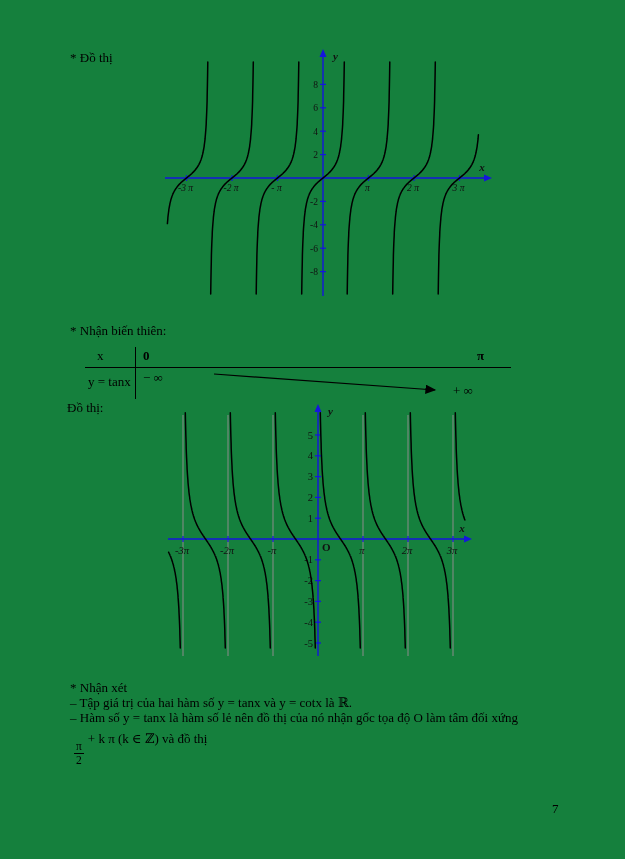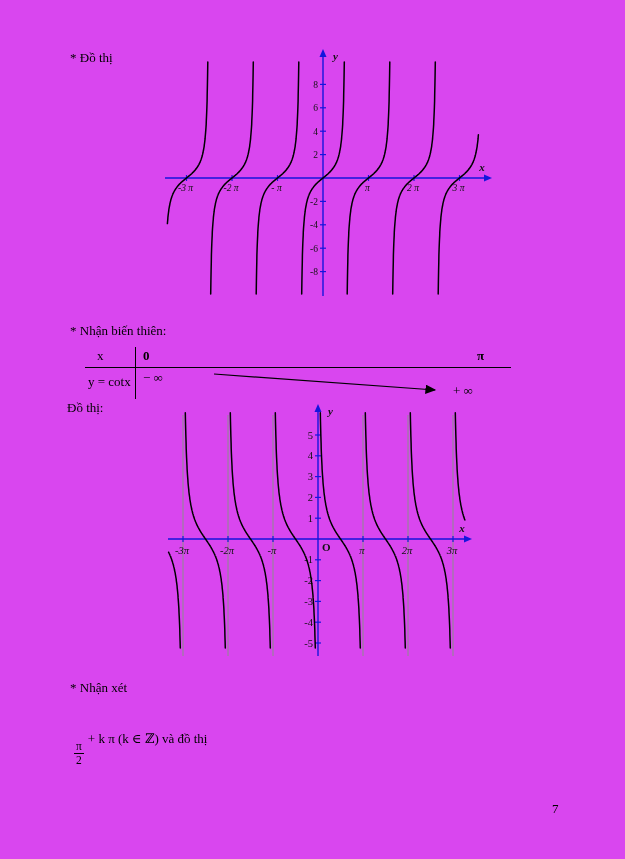--- a/index.html
+++ b/index.html
@@ -1,19 +1,19 @@
 <!DOCTYPE html>
 <html><head>
 <meta charset="utf-8">
 <style>
   *{margin:0;padding:0;box-sizing:border-box}
   html,body{background:#fff}
   body{width:625px;height:859px;position:relative;overflow:hidden;
        font-family:"Liberation Serif","DejaVu Serif","DejaVu Sans",serif;color:#000}
-  .page{position:absolute;inset:0;background:#d946ef}
+  .page{position:absolute;inset:0;background:#15803d}
   .lbl{position:absolute;font-size:13px;white-space:nowrap;line-height:1.2}
   .bold{font-weight:bold}
   .bullet{font-family:"DejaVu Sans",sans-serif;margin-right:5px;font-size:12px}
   .chart{position:absolute}
   svg text{font-family:"Liberation Serif","DejaVu Serif",serif}
   .vtable{position:absolute;left:85px;top:346px;width:426px;height:56px;font-size:13px}
   .vtable span{position:absolute;white-space:nowrap}
   .vt-hline{position:absolute;left:0;top:21px;width:426px;border-top:1px solid #000}
   .vt-vline{position:absolute;left:50px;top:1px;height:52px;border-left:1px solid #000}
   .vt-arrow{position:absolute;left:125px;top:24px}
@@ -67,21 +67,21 @@
     </svg>
 
   <div class="lbl" style="left:70px;top:323px">* Nhận biến thiên:</div>
 
   <div class="vtable">
     <span style="left:12px;top:2px">x</span>
     <span class="bold" style="left:58px;top:2px">0</span>
     <span class="bold" style="left:392px;top:2px">π</span>
     <div class="vt-hline"></div>
     <div class="vt-vline"></div>
-    <span style="left:3px;top:28px">y = cotx</span>
+    <span style="left:3px;top:28px">y = tanx</span>
     <span style="left:58px;top:24px">− ∞</span>
     <span style="left:368px;top:37px">+ ∞</span>
     <svg class="vt-arrow" width="240" height="28">
       <defs>
         <marker id="ah" markerWidth="10" markerHeight="8" refX="8" refY="4" orient="auto">
           <path d="M0,0 L9,4 L0,8 z" fill="#000"></path>
         </marker>
       </defs>
       <line x1="4" y1="4" x2="225" y2="20" stroke="#000" stroke-width="1.2" marker-end="url(#ah)"></line>
     </svg>
@@ -131,20 +131,22 @@
       <text x="153" y="201.9" text-anchor="end" font-size="10.5" fill="#111">-3</text>
       <line x1="155" y1="219.2" x2="161" y2="219.2" stroke="#1515dd" stroke-width="1.2"></line>
       <text x="153" y="222.7" text-anchor="end" font-size="10.5" fill="#111">-4</text>
       <line x1="155" y1="240" x2="161" y2="240" stroke="#1515dd" stroke-width="1.2"></line>
       <text x="153" y="243.5" text-anchor="end" font-size="10.5" fill="#111">-5</text>
       <text x="162" y="148" font-size="11" font-weight="bold" fill="#111">O</text>
       <path d="M8.6 149.2L8.8 149.6L9.0 149.9L9.1 150.3L9.3 150.7L9.5 151.1L9.7 151.5L9.9 151.9L10.0 152.3L10.2 152.8L10.4 153.2L10.6 153.7L10.8 154.1L10.9 154.6L11.1 155.0L11.3 155.5L11.5 156.0L11.7 156.5L11.8 157.1L12.0 157.6L12.2 158.1L12.4 158.7L12.6 159.3L12.7 159.9L12.9 160.5L13.1 161.1L13.3 161.8L13.5 162.5L13.6 163.2L13.8 163.9L14.0 164.6L14.2 165.4L14.4 166.2L14.5 167.0L14.7 167.9L14.9 168.8L15.1 169.7L15.3 170.7L15.4 171.7L15.6 172.7L15.8 173.8L16.0 175.0L16.2 176.2L16.3 177.5L16.5 178.8L16.7 180.2L16.9 181.7L17.1 183.2L17.2 184.9L17.4 186.7L17.6 188.5L17.8 190.5L18.0 192.7L18.1 194.9L18.3 197.4L18.5 200.0L18.7 202.9L18.9 206.0L19.0 209.3L19.2 213.0L19.4 217.0L19.6 221.5L19.8 226.4L19.9 231.9L20.1 238.1L20.3 245.0M25.3 9.8L25.5 19.0L25.7 27.0L25.9 33.9L26.1 40.1L26.2 45.6L26.4 50.5L26.6 55.0L26.8 59.0L27.0 62.7L27.1 66.0L27.3 69.1L27.5 72.0L27.7 74.6L27.9 77.1L28.0 79.3L28.2 81.5L28.4 83.5L28.6 85.3L28.8 87.1L28.9 88.8L29.1 90.3L29.3 91.8L29.5 93.2L29.7 94.5L29.8 95.8L30.0 97.0L30.2 98.2L30.4 99.3L30.6 100.3L30.7 101.3L30.9 102.3L31.1 103.2L31.3 104.1L31.5 105.0L31.6 105.8L31.8 106.6L32.0 107.4L32.2 108.1L32.4 108.8L32.5 109.5L32.7 110.2L32.9 110.9L33.1 111.5L33.3 112.1L33.4 112.7L33.6 113.3L33.8 113.9L34.0 114.4L34.2 114.9L34.3 115.5L34.5 116.0L34.7 116.5L34.9 117.0L35.1 117.4L35.2 117.9L35.4 118.3L35.6 118.8L35.8 119.2L36.0 119.7L36.1 120.1L36.3 120.5L36.5 120.9L36.7 121.3L36.9 121.7L37.0 122.1L37.2 122.4L37.4 122.8L37.6 123.2L37.8 123.5L37.9 123.9L38.1 124.2L38.3 124.6L38.5 124.9L38.7 125.2L38.8 125.6L39.0 125.9L39.2 126.2L39.4 126.5L39.6 126.8L39.7 127.2L39.9 127.5L40.1 127.8L40.3 128.1L40.5 128.4L40.6 128.7L40.8 129.0L41.0 129.2L41.2 129.5L41.4 129.8L41.5 130.1L41.7 130.4L41.9 130.7L42.1 130.9L42.3 131.2L42.4 131.5L42.6 131.8L42.8 132.0L43.0 132.3L43.2 132.6L43.3 132.8L43.5 133.1L43.7 133.4L43.9 133.6L44.1 133.9L44.2 134.2L44.4 134.4L44.6 134.7L44.8 135.0L45.0 135.2L45.1 135.5L45.3 135.7L45.5 136.0L45.7 136.3L45.9 136.5L46.0 136.8L46.2 137.0L46.4 137.3L46.6 137.6L46.8 137.8L46.9 138.1L47.1 138.4L47.3 138.6L47.5 138.9L47.7 139.2L47.8 139.4L48.0 139.7L48.2 140.0L48.4 140.2L48.6 140.5L48.7 140.8L48.9 141.1L49.1 141.3L49.3 141.6L49.5 141.9L49.6 142.2L49.8 142.5L50.0 142.8L50.2 143.0L50.4 143.3L50.5 143.6L50.7 143.9L50.9 144.2L51.1 144.5L51.3 144.8L51.4 145.2L51.6 145.5L51.8 145.8L52.0 146.1L52.2 146.4L52.3 146.8L52.5 147.1L52.7 147.4L52.9 147.8L53.1 148.1L53.2 148.5L53.4 148.8L53.6 149.2L53.8 149.6L54.0 149.9L54.1 150.3L54.3 150.7L54.5 151.1L54.7 151.5L54.9 151.9L55.0 152.3L55.2 152.8L55.4 153.2L55.6 153.7L55.8 154.1L55.9 154.6L56.1 155.0L56.3 155.5L56.5 156.0L56.7 156.5L56.8 157.1L57.0 157.6L57.2 158.1L57.4 158.7L57.6 159.3L57.7 159.9L57.9 160.5L58.1 161.1L58.3 161.8L58.5 162.5L58.6 163.2L58.8 163.9L59.0 164.6L59.2 165.4L59.4 166.2L59.5 167.0L59.7 167.9L59.9 168.8L60.1 169.7L60.3 170.7L60.4 171.7L60.6 172.7L60.8 173.8L61.0 175.0L61.2 176.2L61.3 177.5L61.5 178.8L61.7 180.2L61.9 181.7L62.1 183.2L62.2 184.9L62.4 186.7L62.6 188.5L62.8 190.5L63.0 192.7L63.1 194.9L63.3 197.4L63.5 200.0L63.7 202.9L63.9 206.0L64.0 209.3L64.2 213.0L64.4 217.0L64.6 221.5L64.8 226.4L64.9 231.9L65.1 238.1L65.3 245.0M70.3 9.8L70.5 19.0L70.7 27.0L70.9 33.9L71.1 40.1L71.2 45.6L71.4 50.5L71.6 55.0L71.8 59.0L72.0 62.7L72.1 66.0L72.3 69.1L72.5 72.0L72.7 74.6L72.9 77.1L73.0 79.3L73.2 81.5L73.4 83.5L73.6 85.3L73.8 87.1L73.9 88.8L74.1 90.3L74.3 91.8L74.5 93.2L74.7 94.5L74.8 95.8L75.0 97.0L75.2 98.2L75.4 99.3L75.6 100.3L75.7 101.3L75.9 102.3L76.1 103.2L76.3 104.1L76.5 105.0L76.6 105.8L76.8 106.6L77.0 107.4L77.2 108.1L77.4 108.8L77.5 109.5L77.7 110.2L77.9 110.9L78.1 111.5L78.3 112.1L78.4 112.7L78.6 113.3L78.8 113.9L79.0 114.4L79.2 114.9L79.3 115.5L79.5 116.0L79.7 116.5L79.9 117.0L80.1 117.4L80.2 117.9L80.4 118.3L80.6 118.8L80.8 119.2L81.0 119.7L81.1 120.1L81.3 120.5L81.5 120.9L81.7 121.3L81.9 121.7L82.0 122.1L82.2 122.4L82.4 122.8L82.6 123.2L82.8 123.5L82.9 123.9L83.1 124.2L83.3 124.6L83.5 124.9L83.7 125.2L83.8 125.6L84.0 125.9L84.2 126.2L84.4 126.5L84.6 126.8L84.7 127.2L84.9 127.5L85.1 127.8L85.3 128.1L85.5 128.4L85.6 128.7L85.8 129.0L86.0 129.2L86.2 129.5L86.4 129.8L86.5 130.1L86.7 130.4L86.9 130.7L87.1 130.9L87.3 131.2L87.4 131.5L87.6 131.8L87.8 132.0L88.0 132.3L88.2 132.6L88.3 132.8L88.5 133.1L88.7 133.4L88.9 133.6L89.1 133.9L89.2 134.2L89.4 134.4L89.6 134.7L89.8 135.0L90.0 135.2L90.1 135.5L90.3 135.7L90.5 136.0L90.7 136.3L90.9 136.5L91.0 136.8L91.2 137.0L91.4 137.3L91.6 137.6L91.8 137.8L91.9 138.1L92.1 138.4L92.3 138.6L92.5 138.9L92.7 139.2L92.8 139.4L93.0 139.7L93.2 140.0L93.4 140.2L93.6 140.5L93.7 140.8L93.9 141.1L94.1 141.3L94.3 141.6L94.5 141.9L94.6 142.2L94.8 142.5L95.0 142.8L95.2 143.0L95.4 143.3L95.5 143.6L95.7 143.9L95.9 144.2L96.1 144.5L96.3 144.8L96.4 145.2L96.6 145.5L96.8 145.8L97.0 146.1L97.2 146.4L97.3 146.8L97.5 147.1L97.7 147.4L97.9 147.8L98.1 148.1L98.2 148.5L98.4 148.8L98.6 149.2L98.8 149.6L99.0 149.9L99.1 150.3L99.3 150.7L99.5 151.1L99.7 151.5L99.9 151.9L100.0 152.3L100.2 152.8L100.4 153.2L100.6 153.7L100.8 154.1L100.9 154.6L101.1 155.0L101.3 155.5L101.5 156.0L101.7 156.5L101.8 157.1L102.0 157.6L102.2 158.1L102.4 158.7L102.6 159.3L102.7 159.9L102.9 160.5L103.1 161.1L103.3 161.8L103.5 162.5L103.6 163.2L103.8 163.9L104.0 164.6L104.2 165.4L104.4 166.2L104.5 167.0L104.7 167.9L104.9 168.8L105.1 169.7L105.3 170.7L105.4 171.7L105.6 172.7L105.8 173.8L106.0 175.0L106.2 176.2L106.3 177.5L106.5 178.8L106.7 180.2L106.9 181.7L107.1 183.2L107.2 184.9L107.4 186.7L107.6 188.5L107.8 190.5L108.0 192.7L108.1 194.9L108.3 197.4L108.5 200.0L108.7 202.9L108.9 206.0L109.0 209.3L109.2 213.0L109.4 217.0L109.6 221.5L109.8 226.4L109.9 231.9L110.1 238.1L110.3 245.0M115.3 9.8L115.5 19.0L115.7 27.0L115.9 33.9L116.1 40.1L116.2 45.6L116.4 50.5L116.6 55.0L116.8 59.0L117.0 62.7L117.1 66.0L117.3 69.1L117.5 72.0L117.7 74.6L117.9 77.1L118.0 79.3L118.2 81.5L118.4 83.5L118.6 85.3L118.8 87.1L118.9 88.8L119.1 90.3L119.3 91.8L119.5 93.2L119.7 94.5L119.8 95.8L120.0 97.0L120.2 98.2L120.4 99.3L120.6 100.3L120.7 101.3L120.9 102.3L121.1 103.2L121.3 104.1L121.5 105.0L121.6 105.8L121.8 106.6L122.0 107.4L122.2 108.1L122.4 108.8L122.5 109.5L122.7 110.2L122.9 110.9L123.1 111.5L123.3 112.1L123.4 112.7L123.6 113.3L123.8 113.9L124.0 114.4L124.2 114.9L124.3 115.5L124.5 116.0L124.7 116.5L124.9 117.0L125.1 117.4L125.2 117.9L125.4 118.3L125.6 118.8L125.8 119.2L126.0 119.7L126.1 120.1L126.3 120.5L126.5 120.9L126.7 121.3L126.9 121.7L127.0 122.1L127.2 122.4L127.4 122.8L127.6 123.2L127.8 123.5L127.9 123.9L128.1 124.2L128.3 124.6L128.5 124.9L128.7 125.2L128.8 125.6L129.0 125.9L129.2 126.2L129.4 126.5L129.6 126.8L129.7 127.2L129.9 127.5L130.1 127.8L130.3 128.1L130.5 128.4L130.6 128.7L130.8 129.0L131.0 129.2L131.2 129.5L131.4 129.8L131.5 130.1L131.7 130.4L131.9 130.7L132.1 130.9L132.3 131.2L132.4 131.5L132.6 131.8L132.8 132.0L133.0 132.3L133.2 132.6L133.3 132.8L133.5 133.1L133.7 133.4L133.9 133.6L134.1 133.9L134.2 134.2L134.4 134.4L134.6 134.7L134.8 135.0L135.0 135.2L135.1 135.5L135.3 135.7L135.5 136.0L135.7 136.3L135.9 136.5L136.0 136.8L136.2 137.0L136.4 137.3L136.6 137.6L136.8 137.8L136.9 138.1L137.1 138.4L137.3 138.6L137.5 138.9L137.7 139.2L137.8 139.4L138.0 139.7L138.2 140.0L138.4 140.2L138.6 140.5L138.7 140.8L138.9 141.1L139.1 141.3L139.3 141.6L139.5 141.9L139.6 142.2L139.8 142.5L140.0 142.8L140.2 143.0L140.4 143.3L140.5 143.6L140.7 143.9L140.9 144.2L141.1 144.5L141.3 144.8L141.4 145.2L141.6 145.5L141.8 145.8L142.0 146.1L142.2 146.4L142.3 146.8L142.5 147.1L142.7 147.4L142.9 147.8L143.1 148.1L143.2 148.5L143.4 148.8L143.6 149.2L143.8 149.6L144.0 149.9L144.1 150.3L144.3 150.7L144.5 151.1L144.7 151.5L144.9 151.9L145.0 152.3L145.2 152.8L145.4 153.2L145.6 153.7L145.8 154.1L145.9 154.6L146.1 155.0L146.3 155.5L146.5 156.0L146.7 156.5L146.8 157.1L147.0 157.6L147.2 158.1L147.4 158.7L147.6 159.3L147.7 159.9L147.9 160.5L148.1 161.1L148.3 161.8L148.5 162.5L148.6 163.2L148.8 163.9L149.0 164.6L149.2 165.4L149.4 166.2L149.5 167.0L149.7 167.9L149.9 168.8L150.1 169.7L150.3 170.7L150.4 171.7L150.6 172.7L150.8 173.8L151.0 175.0L151.2 176.2L151.3 177.5L151.5 178.8L151.7 180.2L151.9 181.7L152.1 183.2L152.2 184.9L152.4 186.7L152.6 188.5L152.8 190.5L153.0 192.7L153.1 194.9L153.3 197.4L153.5 200.0L153.7 202.9L153.9 206.0L154.0 209.3L154.2 213.0L154.4 217.0L154.6 221.5L154.8 226.4L154.9 231.9L155.1 238.1L155.3 245.0M160.3 9.8L160.5 19.0L160.7 27.0L160.9 33.9L161.1 40.1L161.2 45.6L161.4 50.5L161.6 55.0L161.8 59.0L162.0 62.7L162.1 66.0L162.3 69.1L162.5 72.0L162.7 74.6L162.9 77.1L163.0 79.3L163.2 81.5L163.4 83.5L163.6 85.3L163.8 87.1L163.9 88.8L164.1 90.3L164.3 91.8L164.5 93.2L164.7 94.5L164.8 95.8L165.0 97.0L165.2 98.2L165.4 99.3L165.6 100.3L165.7 101.3L165.9 102.3L166.1 103.2L166.3 104.1L166.5 105.0L166.6 105.8L166.8 106.6L167.0 107.4L167.2 108.1L167.4 108.8L167.5 109.5L167.7 110.2L167.9 110.9L168.1 111.5L168.3 112.1L168.4 112.7L168.6 113.3L168.8 113.9L169.0 114.4L169.2 114.9L169.3 115.5L169.5 116.0L169.7 116.5L169.9 117.0L170.1 117.4L170.2 117.9L170.4 118.3L170.6 118.8L170.8 119.2L171.0 119.7L171.1 120.1L171.3 120.5L171.5 120.9L171.7 121.3L171.9 121.7L172.0 122.1L172.2 122.4L172.4 122.8L172.6 123.2L172.8 123.5L172.9 123.9L173.1 124.2L173.3 124.6L173.5 124.9L173.7 125.2L173.8 125.6L174.0 125.9L174.2 126.2L174.4 126.5L174.6 126.8L174.7 127.2L174.9 127.5L175.1 127.8L175.3 128.1L175.5 128.4L175.6 128.7L175.8 129.0L176.0 129.2L176.2 129.5L176.4 129.8L176.5 130.1L176.7 130.4L176.9 130.7L177.1 130.9L177.3 131.2L177.4 131.5L177.6 131.8L177.8 132.0L178.0 132.3L178.2 132.6L178.3 132.8L178.5 133.1L178.7 133.4L178.9 133.6L179.1 133.9L179.2 134.2L179.4 134.4L179.6 134.7L179.8 135.0L180.0 135.2L180.1 135.5L180.3 135.7L180.5 136.0L180.7 136.3L180.9 136.5L181.0 136.8L181.2 137.0L181.4 137.3L181.6 137.6L181.8 137.8L181.9 138.1L182.1 138.4L182.3 138.6L182.5 138.9L182.7 139.2L182.8 139.4L183.0 139.7L183.2 140.0L183.4 140.2L183.6 140.5L183.7 140.8L183.9 141.1L184.1 141.3L184.3 141.6L184.5 141.9L184.6 142.2L184.8 142.5L185.0 142.8L185.2 143.0L185.4 143.3L185.5 143.6L185.7 143.9L185.9 144.2L186.1 144.5L186.3 144.8L186.4 145.2L186.6 145.5L186.8 145.8L187.0 146.1L187.2 146.4L187.3 146.8L187.5 147.1L187.7 147.4L187.9 147.8L188.1 148.1L188.2 148.5L188.4 148.8L188.6 149.2L188.8 149.6L189.0 149.9L189.1 150.3L189.3 150.7L189.5 151.1L189.7 151.5L189.9 151.9L190.0 152.3L190.2 152.8L190.4 153.2L190.6 153.7L190.8 154.1L190.9 154.6L191.1 155.0L191.3 155.5L191.5 156.0L191.7 156.5L191.8 157.1L192.0 157.6L192.2 158.1L192.4 158.7L192.6 159.3L192.7 159.9L192.9 160.5L193.1 161.1L193.3 161.8L193.5 162.5L193.6 163.2L193.8 163.9L194.0 164.6L194.2 165.4L194.4 166.2L194.5 167.0L194.7 167.9L194.9 168.8L195.1 169.7L195.3 170.7L195.4 171.7L195.6 172.7L195.8 173.8L196.0 175.0L196.2 176.2L196.3 177.5L196.5 178.8L196.7 180.2L196.9 181.7L197.1 183.2L197.2 184.9L197.4 186.7L197.6 188.5L197.8 190.5L198.0 192.7L198.1 194.9L198.3 197.4L198.5 200.0L198.7 202.9L198.9 206.0L199.0 209.3L199.2 213.0L199.4 217.0L199.6 221.5L199.8 226.4L199.9 231.9L200.1 238.1L200.3 245.0M205.3 9.8L205.5 19.0L205.7 27.0L205.9 33.9L206.1 40.1L206.2 45.6L206.4 50.5L206.6 55.0L206.8 59.0L207.0 62.7L207.1 66.0L207.3 69.1L207.5 72.0L207.7 74.6L207.9 77.1L208.0 79.3L208.2 81.5L208.4 83.5L208.6 85.3L208.8 87.1L208.9 88.8L209.1 90.3L209.3 91.8L209.5 93.2L209.7 94.5L209.8 95.8L210.0 97.0L210.2 98.2L210.4 99.3L210.6 100.3L210.7 101.3L210.9 102.3L211.1 103.2L211.3 104.1L211.5 105.0L211.6 105.8L211.8 106.6L212.0 107.4L212.2 108.1L212.4 108.8L212.5 109.5L212.7 110.2L212.9 110.9L213.1 111.5L213.3 112.1L213.4 112.7L213.6 113.3L213.8 113.9L214.0 114.4L214.2 114.9L214.3 115.5L214.5 116.0L214.7 116.5L214.9 117.0L215.1 117.4L215.2 117.9L215.4 118.3L215.6 118.8L215.8 119.2L216.0 119.7L216.1 120.1L216.3 120.5L216.5 120.9L216.7 121.3L216.9 121.7L217.0 122.1L217.2 122.4L217.4 122.8L217.6 123.2L217.8 123.5L217.9 123.9L218.1 124.2L218.3 124.6L218.5 124.9L218.7 125.2L218.8 125.6L219.0 125.9L219.2 126.2L219.4 126.5L219.6 126.8L219.7 127.2L219.9 127.5L220.1 127.8L220.3 128.1L220.5 128.4L220.6 128.7L220.8 129.0L221.0 129.2L221.2 129.5L221.4 129.8L221.5 130.1L221.7 130.4L221.9 130.7L222.1 130.9L222.3 131.2L222.4 131.5L222.6 131.8L222.8 132.0L223.0 132.3L223.2 132.6L223.3 132.8L223.5 133.1L223.7 133.4L223.9 133.6L224.1 133.9L224.2 134.2L224.4 134.4L224.6 134.7L224.8 135.0L225.0 135.2L225.1 135.5L225.3 135.7L225.5 136.0L225.7 136.3L225.9 136.5L226.0 136.8L226.2 137.0L226.4 137.3L226.6 137.6L226.8 137.8L226.9 138.1L227.1 138.4L227.3 138.6L227.5 138.9L227.7 139.2L227.8 139.4L228.0 139.7L228.2 140.0L228.4 140.2L228.6 140.5L228.7 140.8L228.9 141.1L229.1 141.3L229.3 141.6L229.5 141.9L229.6 142.2L229.8 142.5L230.0 142.8L230.2 143.0L230.4 143.3L230.5 143.6L230.7 143.9L230.9 144.2L231.1 144.5L231.3 144.8L231.4 145.2L231.6 145.5L231.8 145.8L232.0 146.1L232.2 146.4L232.3 146.8L232.5 147.1L232.7 147.4L232.9 147.8L233.1 148.1L233.2 148.5L233.4 148.8L233.6 149.2L233.8 149.6L234.0 149.9L234.1 150.3L234.3 150.7L234.5 151.1L234.7 151.5L234.9 151.9L235.0 152.3L235.2 152.8L235.4 153.2L235.6 153.7L235.8 154.1L235.9 154.6L236.1 155.0L236.3 155.5L236.5 156.0L236.7 156.5L236.8 157.1L237.0 157.6L237.2 158.1L237.4 158.7L237.6 159.3L237.7 159.9L237.9 160.5L238.1 161.1L238.3 161.8L238.5 162.5L238.6 163.2L238.8 163.9L239.0 164.6L239.2 165.4L239.4 166.2L239.5 167.0L239.7 167.9L239.9 168.8L240.1 169.7L240.3 170.7L240.4 171.7L240.6 172.7L240.8 173.8L241.0 175.0L241.2 176.2L241.3 177.5L241.5 178.8L241.7 180.2L241.9 181.7L242.1 183.2L242.2 184.9L242.4 186.7L242.6 188.5L242.8 190.5L243.0 192.7L243.1 194.9L243.3 197.4L243.5 200.0L243.7 202.9L243.9 206.0L244.0 209.3L244.2 213.0L244.4 217.0L244.6 221.5L244.8 226.4L244.9 231.9L245.1 238.1L245.3 245.0M250.3 9.8L250.5 19.0L250.7 27.0L250.9 33.9L251.1 40.1L251.2 45.6L251.4 50.5L251.6 55.0L251.8 59.0L252.0 62.7L252.1 66.0L252.3 69.1L252.5 72.0L252.7 74.6L252.9 77.1L253.0 79.3L253.2 81.5L253.4 83.5L253.6 85.3L253.8 87.1L253.9 88.8L254.1 90.3L254.3 91.8L254.5 93.2L254.7 94.5L254.8 95.8L255.0 97.0L255.2 98.2L255.4 99.3L255.6 100.3L255.7 101.3L255.9 102.3L256.1 103.2L256.3 104.1L256.5 105.0L256.6 105.8L256.8 106.6L257.0 107.4L257.2 108.1L257.4 108.8L257.5 109.5L257.7 110.2L257.9 110.9L258.1 111.5L258.3 112.1L258.4 112.7L258.6 113.3L258.8 113.9L259.0 114.4L259.2 114.9L259.3 115.5L259.5 116.0L259.7 116.5L259.9 117.0L260.1 117.4L260.2 117.9L260.4 118.3L260.6 118.8L260.8 119.2L261.0 119.7L261.1 120.1L261.3 120.5L261.5 120.9L261.7 121.3L261.9 121.7L262.0 122.1L262.2 122.4L262.4 122.8L262.6 123.2L262.8 123.5L262.9 123.9L263.1 124.2L263.3 124.6L263.5 124.9L263.7 125.2L263.8 125.6L264.0 125.9L264.2 126.2L264.4 126.5L264.6 126.8L264.7 127.2L264.9 127.5L265.1 127.8L265.3 128.1L265.5 128.4L265.6 128.7L265.8 129.0L266.0 129.2L266.2 129.5L266.4 129.8L266.5 130.1L266.7 130.4L266.9 130.7L267.1 130.9L267.3 131.2L267.4 131.5L267.6 131.8L267.8 132.0L268.0 132.3L268.2 132.6L268.3 132.8L268.5 133.1L268.7 133.4L268.9 133.6L269.1 133.9L269.2 134.2L269.4 134.4L269.6 134.7L269.8 135.0L270.0 135.2L270.1 135.5L270.3 135.7L270.5 136.0L270.7 136.3L270.9 136.5L271.0 136.8L271.2 137.0L271.4 137.3L271.6 137.6L271.8 137.8L271.9 138.1L272.1 138.4L272.3 138.6L272.5 138.9L272.7 139.2L272.8 139.4L273.0 139.7L273.2 140.0L273.4 140.2L273.6 140.5L273.7 140.8L273.9 141.1L274.1 141.3L274.3 141.6L274.5 141.9L274.6 142.2L274.8 142.5L275.0 142.8L275.2 143.0L275.4 143.3L275.5 143.6L275.7 143.9L275.9 144.2L276.1 144.5L276.3 144.8L276.4 145.2L276.6 145.5L276.8 145.8L277.0 146.1L277.2 146.4L277.3 146.8L277.5 147.1L277.7 147.4L277.9 147.8L278.1 148.1L278.2 148.5L278.4 148.8L278.6 149.2L278.8 149.6L279.0 149.9L279.1 150.3L279.3 150.7L279.5 151.1L279.7 151.5L279.9 151.9L280.0 152.3L280.2 152.8L280.4 153.2L280.6 153.7L280.8 154.1L280.9 154.6L281.1 155.0L281.3 155.5L281.5 156.0L281.7 156.5L281.8 157.1L282.0 157.6L282.2 158.1L282.4 158.7L282.6 159.3L282.7 159.9L282.9 160.5L283.1 161.1L283.3 161.8L283.5 162.5L283.6 163.2L283.8 163.9L284.0 164.6L284.2 165.4L284.4 166.2L284.5 167.0L284.7 167.9L284.9 168.8L285.1 169.7L285.3 170.7L285.4 171.7L285.6 172.7L285.8 173.8L286.0 175.0L286.2 176.2L286.3 177.5L286.5 178.8L286.7 180.2L286.9 181.7L287.1 183.2L287.2 184.9L287.4 186.7L287.6 188.5L287.8 190.5L288.0 192.7L288.1 194.9L288.3 197.4L288.5 200.0L288.7 202.9L288.9 206.0L289.0 209.3L289.2 213.0L289.4 217.0L289.6 221.5L289.8 226.4L289.9 231.9L290.1 238.1L290.3 245.0M295.3 9.8L295.5 19.0L295.7 27.0L295.9 33.9L296.1 40.1L296.2 45.6L296.4 50.5L296.6 55.0L296.8 59.0L297.0 62.7L297.1 66.0L297.3 69.1L297.5 72.0L297.7 74.6L297.9 77.1L298.0 79.3L298.2 81.5L298.4 83.5L298.6 85.3L298.8 87.1L298.9 88.8L299.1 90.3L299.3 91.8L299.5 93.2L299.7 94.5L299.8 95.8L300.0 97.0L300.2 98.2L300.4 99.3L300.6 100.3L300.7 101.3L300.9 102.3L301.1 103.2L301.3 104.1L301.5 105.0L301.6 105.8L301.8 106.6L302.0 107.4L302.2 108.1L302.4 108.8L302.5 109.5L302.7 110.2L302.9 110.9L303.1 111.5L303.3 112.1L303.4 112.7L303.6 113.3L303.8 113.9L304.0 114.4L304.2 114.9L304.3 115.5L304.5 116.0L304.7 116.5L304.9 117.0" fill="none" stroke="#000000" stroke-width="1.5" stroke-linecap="round"></path>
     </svg>
 
   <div class="lbl" style="left:70px;top:680px">* Nhận xét</div>
+  <div class="lbl" style="left:70px;top:695px">– Tập giá trị của hai hàm số y = tanx và y = cotx là ℝ.</div>
+  <div class="lbl" style="left:70px;top:710px">– Hàm số y = tanx là hàm số lẻ nên đồ thị của nó nhận gốc tọa độ O làm tâm đối xứng</div>
   <div class="lbl" style="left:70px;top:731px">
     <span class="frac">
         <span class="num">π</span>
         <span class="den">2</span>
       </span><span>+ k π  (k ∈ ℤ) và đồ thị</span>
   </div>
 
   <div class="pagenum">7</div>
 </div>
 

